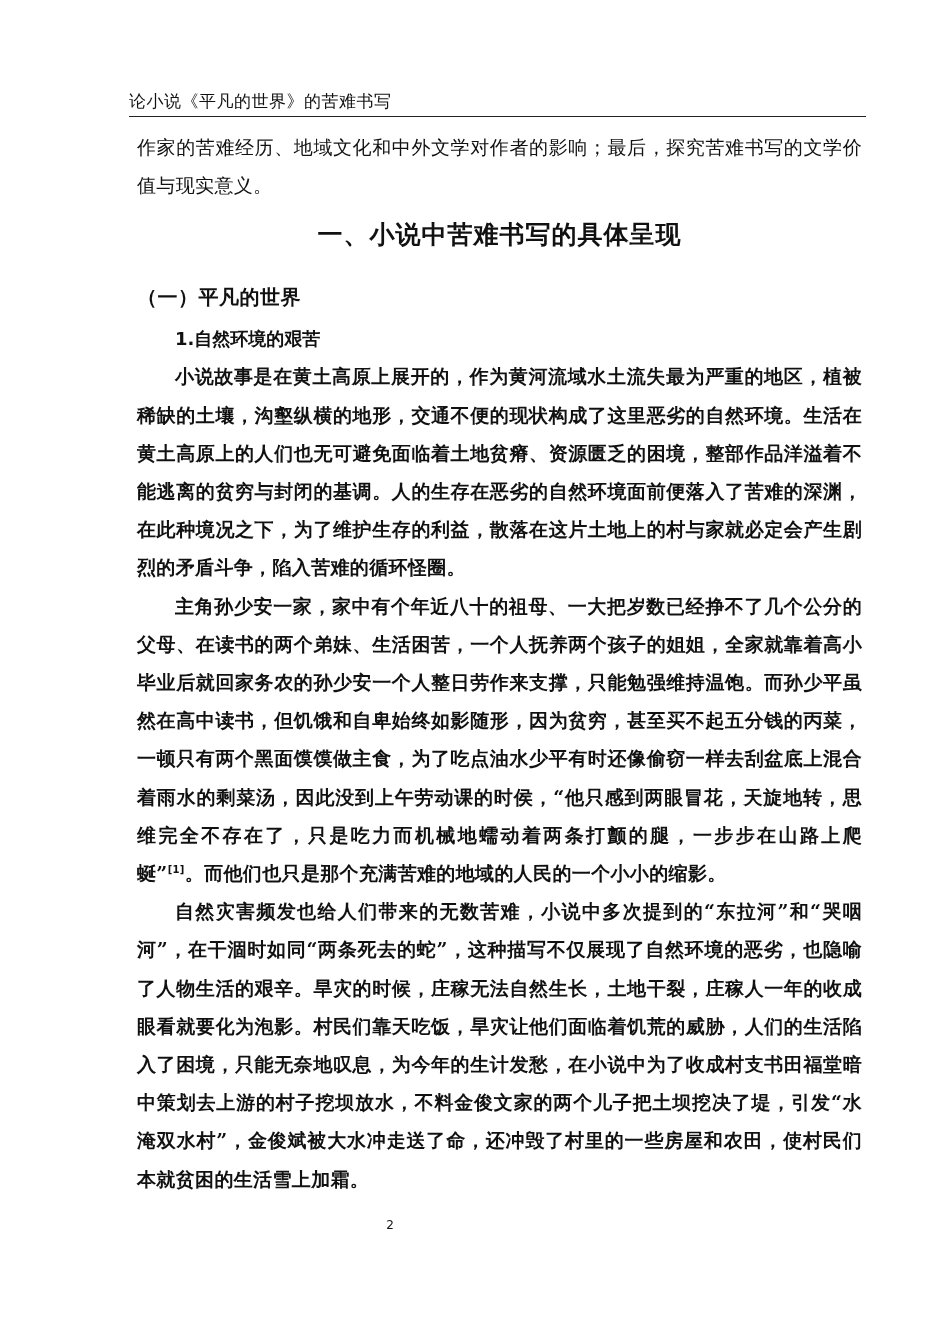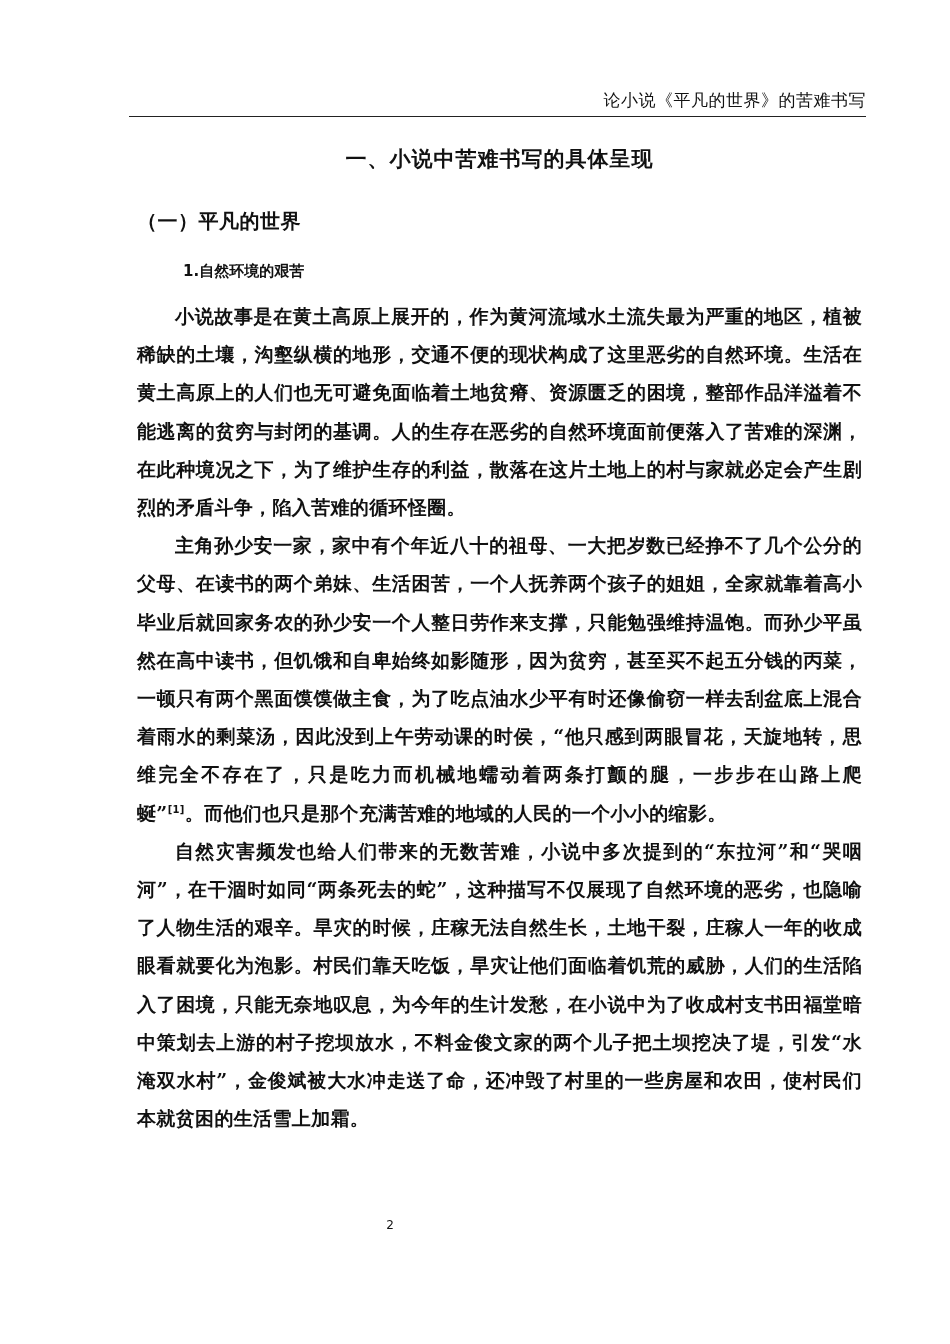--- a/index.html
+++ b/index.html
@@ -15,25 +15,24 @@
       color: #111111;
       font-family: "DejaVu Serif", "Liberation Serif", serif;
     }
     .page-header {
       position: absolute;
       left: 129px;
       top: 88px;
       width: 737px;
       height: 28px;
       border-bottom: 1.5px solid #222222;
-      text-align: right;
+      text-align: left;
       font-size: 17px;
       line-height: 26px;
       letter-spacing: 0.5px;
-      font-family: Liberation Serif, serif;
     }
     .content {
       position: absolute;
       left: 137px;
       top: 128px;
       width: 725px;
     }
     .para {
       margin: 0;
       font-size: 19px;
@@ -43,39 +42,39 @@
       letter-spacing: 0.35px;
     }
     .para.indent {
       text-indent: 38px;
       font-weight: bold;
     }
     .chapter-title {
       margin: 0;
       text-align: center;
       font-family: "DejaVu Sans", "Liberation Sans", sans-serif;
-      font-size: 21px;
+      font-size: 25px;
       line-height: 30px;
       padding-top: 16px;
       padding-bottom: 22px;
       letter-spacing: 1px;
     }
     .section-title {
       margin: 0;
       font-family: "DejaVu Sans", "Liberation Sans", sans-serif;
       font-size: 20px;
       line-height: 26px;
       padding-top: 12px;
       padding-bottom: 14px;
       letter-spacing: 0.5px;
     }
     .subsection-title {
-      margin: 8px;
+      margin: 0;
       font-family: "DejaVu Sans", "Liberation Sans", sans-serif;
-      font-size: 15px;
+      font-size: 18px;
       line-height: 22px;
       padding-left: 38px;
       padding-top: 4px;
       padding-bottom: 7px;
     }
     sup.citation {
       font-size: 10px;
       vertical-align: super;
       line-height: 0;
       font-family: "DejaVu Sans", "Liberation Sans", sans-serif;
@@ -91,20 +90,21 @@
     }
   </style>
 </head>
 <body>
 
 <div class="page-header">
   <span>论小说《平凡的世界》的苦难书写</span>
 </div>
 
 <div class="content">
+  <p class="para">作家的苦难经历、地域文化和中外文学对作者的影响；最后，探究苦难书写的文学价值与现实意义。</p>
 
   <h1 class="chapter-title">一、小说中苦难书写的具体呈现</h1>
 
   <h2 class="section-title">（一）平凡的世界</h2>
 
   <h3 class="subsection-title">1.自然环境的艰苦</h3>
 
   <p class="para indent">小说故事是在黄土高原上展开的，作为黄河流域水土流失最为严重的地区，植被稀缺的土壤，沟壑纵横的地形，交通不便的现状构成了这里恶劣的自然环境。生活在黄土高原上的人们也无可避免面临着土地贫瘠、资源匮乏的困境，整部作品洋溢着不能逃离的贫穷与封闭的基调。人的生存在恶劣的自然环境面前便落入了苦难的深渊，在此种境况之下，为了维护生存的利益，散落在这片土地上的村与家就必定会产生剧烈的矛盾斗争，陷入苦难的循环怪圈。</p>
 
   <p class="para indent"><span>主角孙少安一家，家中有个年近八十的祖母、一大把岁数已经挣不了几个公分的父母、在读书的两个弟妹、生活困苦，一个人抚养两个孩子的姐姐，全家就靠着高小毕业后就回家务农的孙少安一个人整日劳作来支撑，只能勉强维持温饱。而孙少平虽然在高中读书，但饥饿和自卑始终如影随形，因为贫穷，甚至买不起五分钱的丙菜，一顿只有两个黑面馍馍做主食，为了吃点油水少平有时还像偷窃一样去刮盆底上混合着雨水的剩菜汤，因此没到上午劳动课的时侯，“他只感到两眼冒花，天旋地转，思维完全不存在了，只是吃力而机械地蠕动着两条打颤的腿，一步步在山路上爬蜒”</span><sup class="citation">[1]</sup><span>。而他们也只是那个充满苦难的地域的人民的一个小小的缩影。</span></p>

